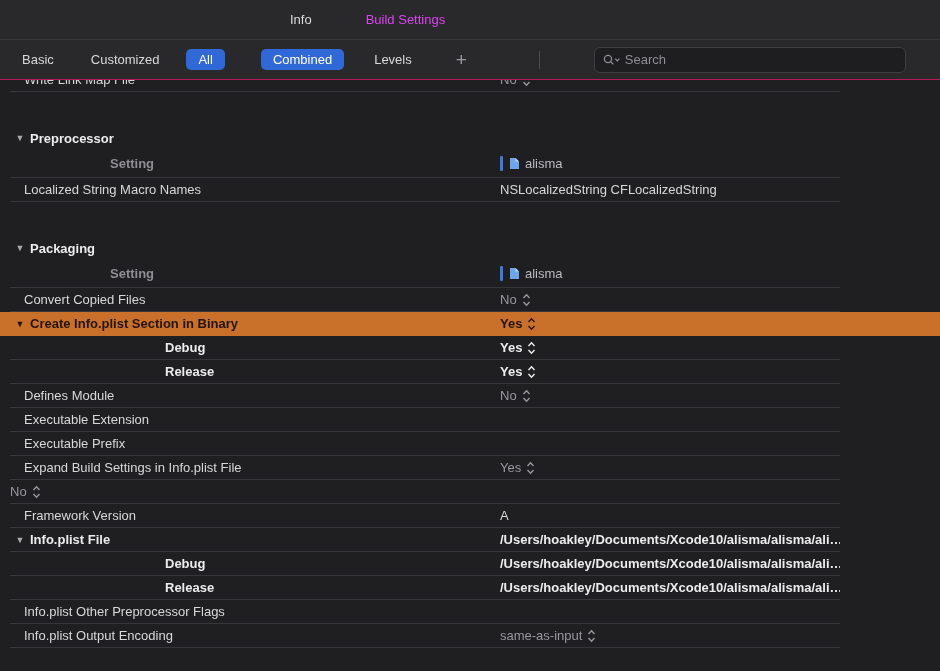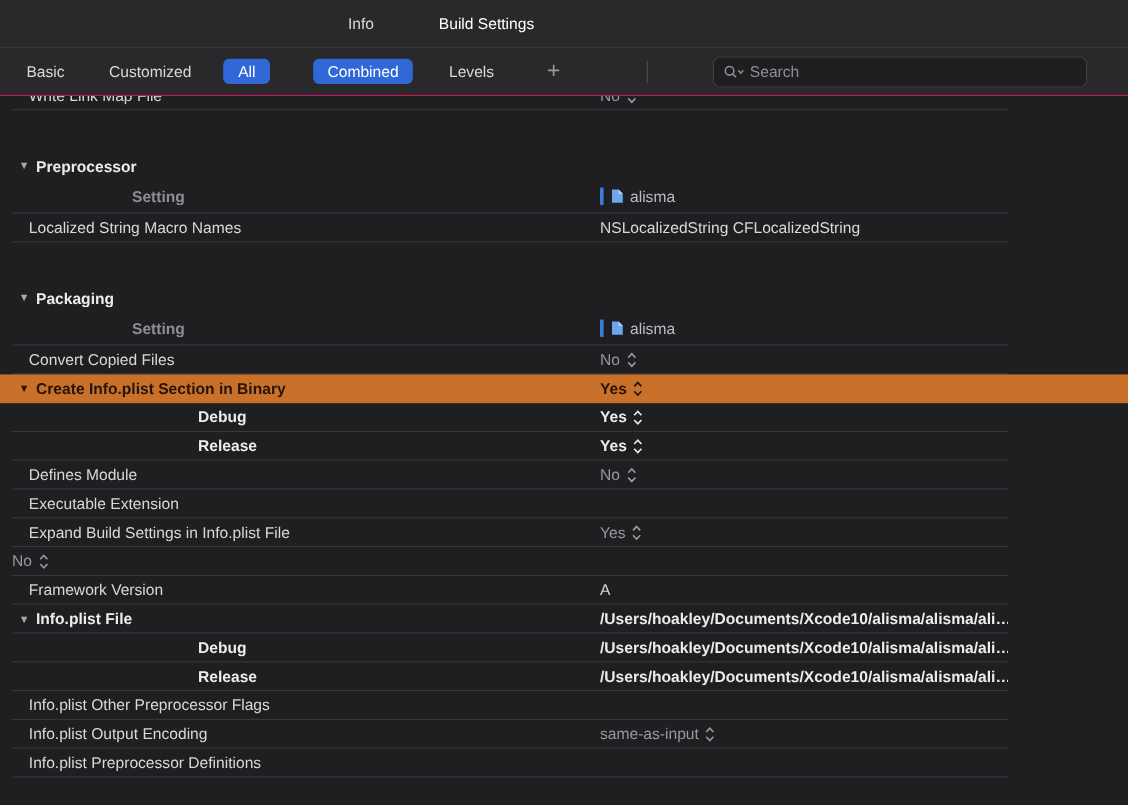--- a/index.html
+++ b/index.html
@@ -8,21 +8,21 @@
     background: #1f1e21;
     font-family: "Liberation Sans", "DejaVu Sans", sans-serif;
     font-size: 13px;
     color: #d8d8da;
   }
 
   
   .tabbar { height: 40px; background: #29282b; border-bottom: 1px solid #39383b; position: relative; padding-left: 16px; }
   .tabs { position: absolute; left: 290px; top: 0; height: 100%; display: flex; gap: 54px; align-items: center; }
   .tab { color: #d9d9db; cursor: default; }
-  .tab.active { color: #ffffff; }
+  .tab.active { color: #d946ef; }
 
   
   .toolbar { height: 40px; background: #29282b; border-bottom: 1px solid #be185d; display: flex; align-items: center; }
   .m22 { margin-left: 22px; } .m37 { margin-left: 37px; } .m27 { margin-left: 27px; }
   .m36 { margin-left: 36px; } .m30 { margin-left: 30px; } .m44 { margin-left: 44px; }
   .m72 { margin-left: 72px; } .m54 { margin-left: 54px; }
   .seg { color: #d9d9db; cursor: default; }
   .pill { background: #3168d8; color: #ffffff; padding: 3px 12px; border-radius: 5px; }
   .plus { color: #9a9a9e; font-size: 19px; line-height: 19px; }
   .tdiv { width: 1px; height: 18px; background: #4a4a4d; }
@@ -244,20 +244,28 @@
 
   <div class="row">
     <div class="lbl-cell ind-set">
         <span class="lbl">Executable Extension</span>
       </div>
     <div class="val-cell">
         <span class="val v-white"></span>
       </div>
   </div>
 
+  <div class="row">
+    <div class="lbl-cell ind-set">
+        <span class="lbl">Executable Prefix</span>
+      </div>
+    <div class="val-cell">
+        <span class="val v-white"></span>
+      </div>
+  </div>
 
   <div class="row">
     <div class="lbl-cell ind-set">
         <span class="lbl">Expand Build Settings in Info.plist File</span>
       </div>
     <div class="val-cell">
         <span class="val v-gray">
           <span>Yes</span>
           <svg class="stepper" width="9" height="14" viewBox="0 0 9 14">
             <path d="M1.5 5 L4.5 1.8 L7.5 5" fill="none" stroke="currentColor" stroke-width="1.4"></path>
@@ -333,22 +341,14 @@
         <span class="val v-gray">
           <span>same-as-input</span>
           <svg class="stepper" width="9" height="14" viewBox="0 0 9 14">
             <path d="M1.5 5 L4.5 1.8 L7.5 5" fill="none" stroke="currentColor" stroke-width="1.4"></path>
             <path d="M1.5 9 L4.5 12.2 L7.5 9" fill="none" stroke="currentColor" stroke-width="1.4"></path>
           </svg>
         </span>
       </div>
   </div>
 
-  <div class="row">
-    <div class="lbl-cell ind-set">
-        <span class="lbl">Info.plist Preprocessor Definitions</span>
-      </div>
-    <div class="val-cell">
-        <span class="val v-white"></span>
-      </div>
-  </div>
 
 </div>
 
 </body></html>

